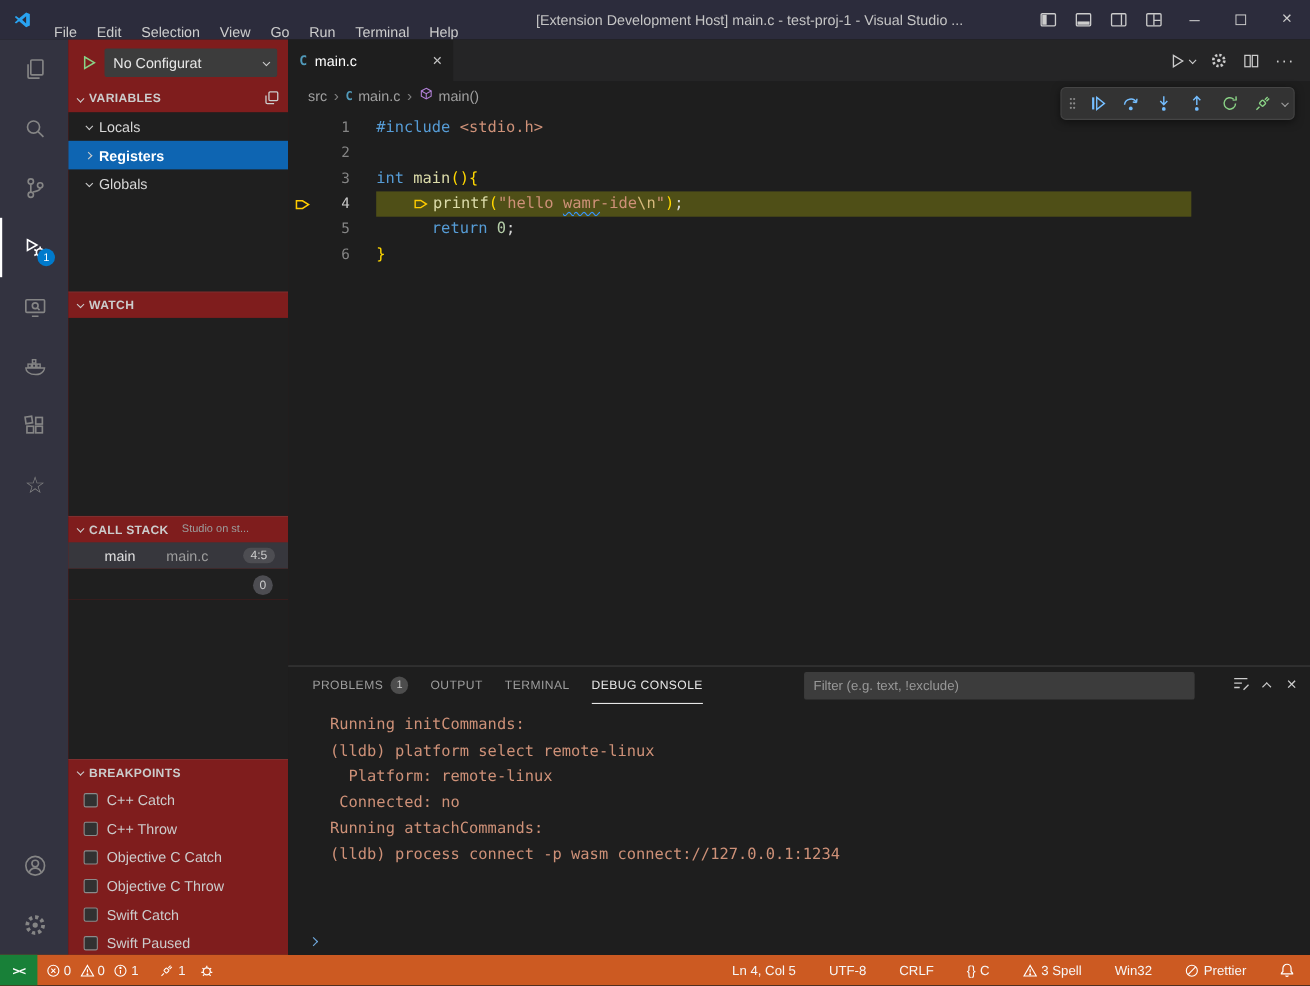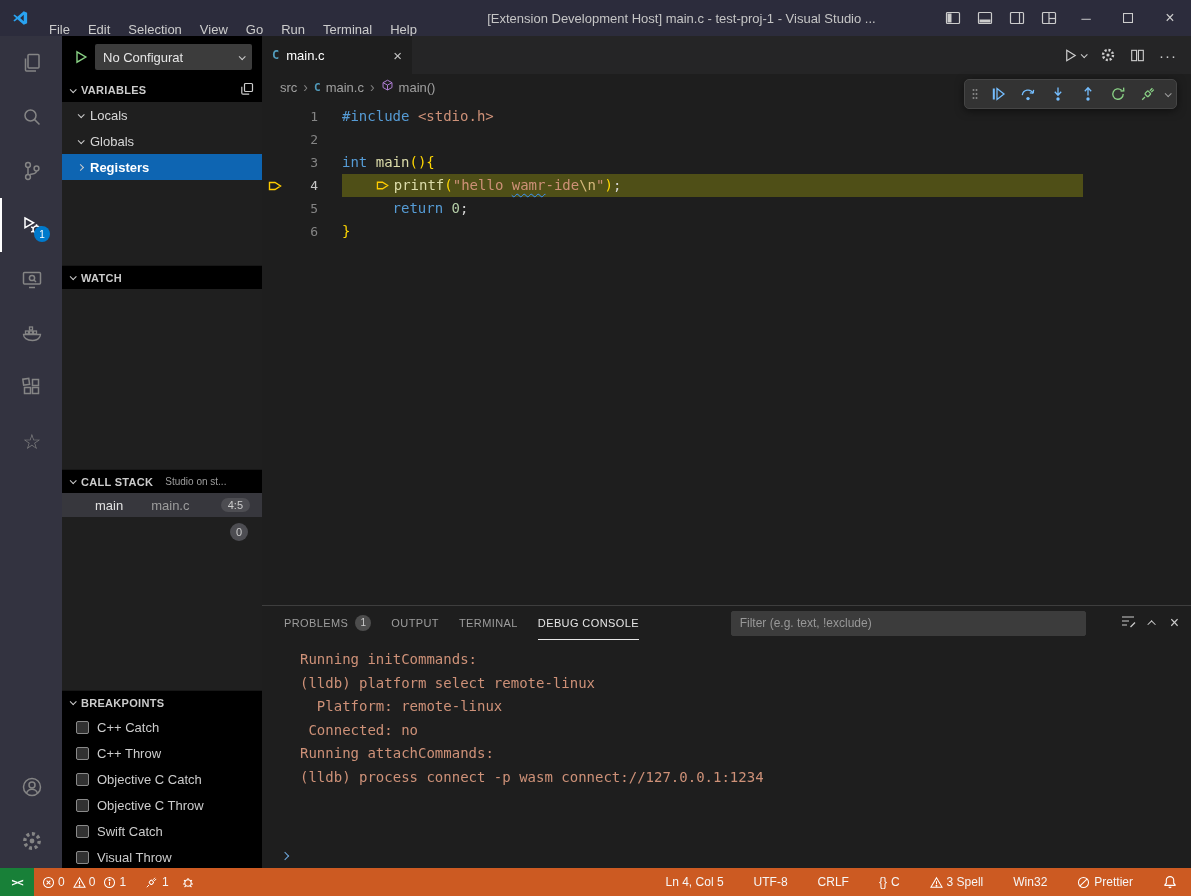--- a/index.html
+++ b/index.html
@@ -23,21 +23,21 @@
 
   
   .activitybar { width:62px; flex:none; background:#333340; display:flex; flex-direction:column; align-items:stretch; }
   .act-item { height:54px; display:flex; align-items:center; justify-content:center; color:#858585; position:relative; border-left:2px solid transparent; }
   .act-item.active { color:#ffffff; border-left-color:#ffffff; }
   .act-badge { position:absolute; top:28px; left:32px; width:16px; height:16px; border-radius:50%; background:#007acc; color:#fff; font-size:10px; display:flex; align-items:center; justify-content:center; }
   .act-star { font-size:21px; line-height:1; }
   .act-spacer { flex:1; }
 
   
-  .sidebar { width:200px; flex:none; background:#000000; display:flex; flex-direction:column; overflow:hidden; font-size:13px; }
+  .sidebar { width:200px; flex:none; background:#7f1d1d; display:flex; flex-direction:column; overflow:hidden; font-size:13px; }
   .run-row { height:42px; flex:none; display:flex; align-items:center; padding:0 10px 0 12px; gap:7px; }
   .dropdown { flex:1; height:26px; background:#3c3c3c; border-radius:2px; display:flex; align-items:center; padding:0 8px; gap:6px; }
   .dropdown .dd-label { flex:1; color:#e7e7e7; white-space:nowrap; overflow:hidden; }
   .sec-header { height:24px; flex:none; display:flex; align-items:center; padding:0 8px; gap:6px; border-top:1px solid rgba(128,128,128,0.18); }
   .sec-title { font-size:11px; font-weight:bold; letter-spacing:.3px; color:#cccccc; }
   .sec-status { font-size:10px; color:#9d9d9d; margin-left:6px; white-space:nowrap; overflow:hidden; }
   .sec-header .hdr-ic { margin-left:auto; }
   .tree-body { background:#1f1f1f; }
   .tree-row { height:26px; display:flex; align-items:center; padding-left:16px; gap:7px; color:#d7d7d7; }
   .tree-row.selected { background:#0e65b2; color:#ffffff; }
@@ -291,27 +291,27 @@
         <span class="hdr-ic"><svg width="14" height="14" viewBox="0 0 14 14" fill="none" stroke="#cccccc" stroke-width="1.2">
               <rect x="4.5" y="1.5" width="8" height="8" rx="1"></rect>
               <path d="M1.8 4.8 V11 a1.2 1.2 0 0 0 1.2 1.2 H9.2"></path>
             </svg></span>
       </div>
       <div class="tree-body" id="variables-items">
           <div class="tree-row">
             <span class="chev small down"></span>
             <span>Locals</span>
           </div>
+          <div class="tree-row selected">
+            <span class="chev small right"></span>
+            <span style="font-weight: bold;">Registers</span>
+          </div>
           <div class="tree-row">
             <span class="chev small down"></span>
             <span>Globals</span>
-          </div>
-          <div class="tree-row selected">
-            <span class="chev small right"></span>
-            <span style="font-weight: bold;">Registers</span>
           </div>
         </div>
       <div class="filler-var"></div>
 
       <div class="sec-header">
         <span class="chev down small"></span>
         <span class="sec-title">WATCH</span>
       </div>
       <div class="filler-watch"></div>
 
@@ -350,21 +350,21 @@
           <div class="bp-row">
             <span class="checkbox"></span>
             <span>Objective C Throw</span>
           </div>
           <div class="bp-row">
             <span class="checkbox"></span>
             <span>Swift Catch</span>
           </div>
           <div class="bp-row">
             <span class="checkbox"></span>
-            <span>Visual Throw</span>
+            <span>Swift Paused</span>
           </div>
         </div>
     </div>
 
     <div class="editor-center">
       <div class="tabbar">
         <div class="tab">
           <span class="c-glyph">C</span>
           <span>main.c</span>
           <span class="tab-close">×</span>

